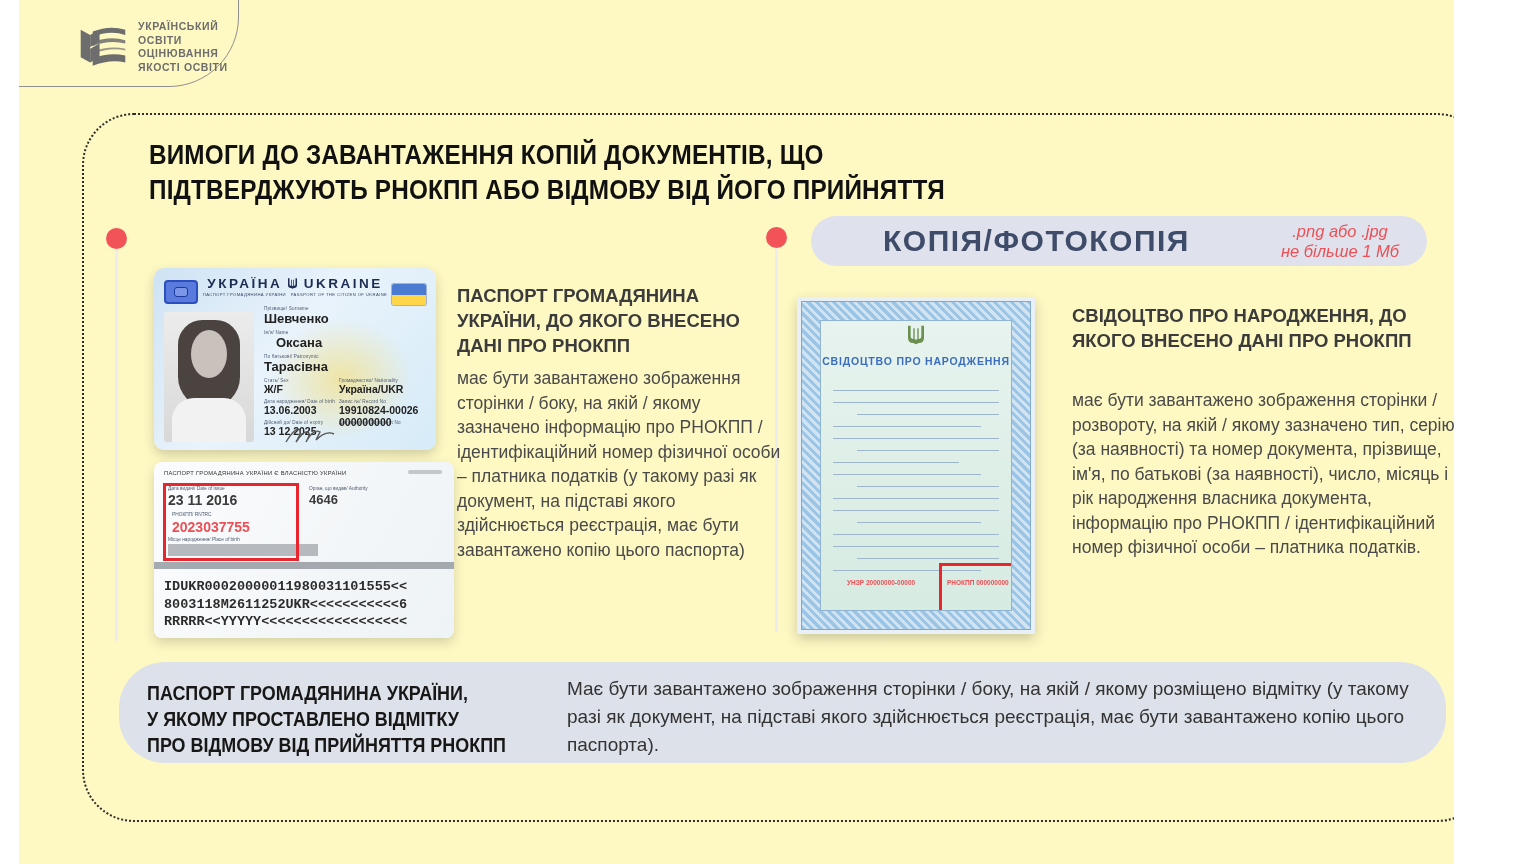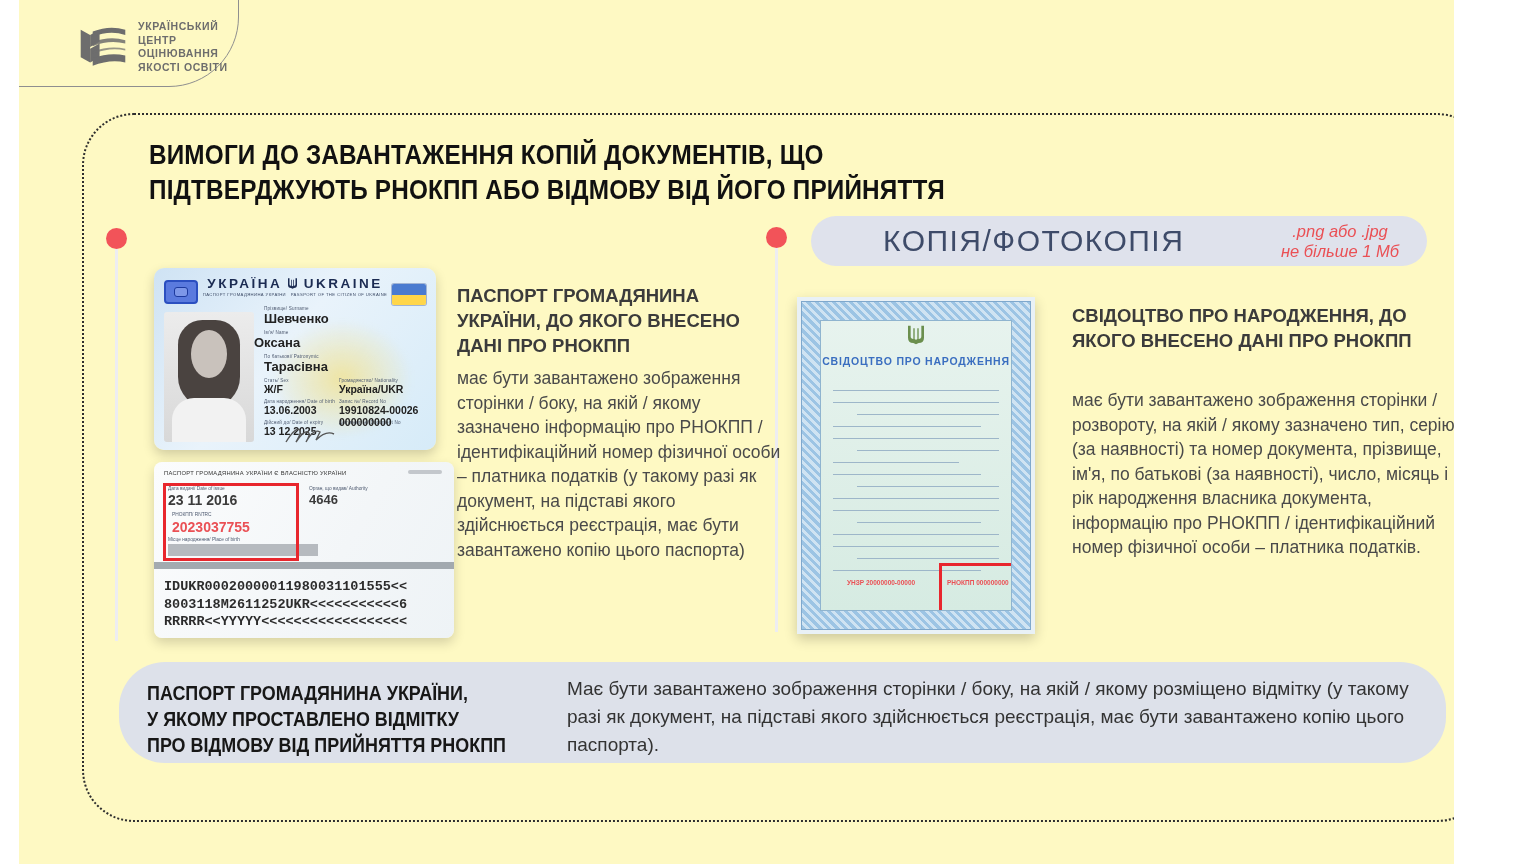--- a/index.html
+++ b/index.html
@@ -23,21 +23,21 @@
     letter-spacing:.2px;white-space:nowrap;}
 
   
   .dot{position:absolute;width:21px;height:21px;border-radius:50%;background:var(--accent_red,#f25359);}
   .vline{position:absolute;width:3px;background:#ededf1;}
 
   
   .pill{position:absolute;left:792px;top:216px;width:616px;height:50px;border-radius:27px;
     background:var(--pill_bg,#dfe2ec);display:flex;align-items:center;}
   .pill-label{margin-left:72px;font-size:30px;color:var(--pill_text,#3e4b69);
-    letter-spacing:1.5px;font-weight:normal;}
+    letter-spacing:1.5px;font-weight:bold;}
   .pill-note{position:absolute;right:28px;top:5px;text-align:center;color:var(--red_text,#ea5055);
     font-size:16.5px;line-height:20px;font-style:italic;}
 
   
   .sec-head{position:absolute;font-weight:bold;color:#3b3b3b;font-size:18.5px;line-height:25px;}
   .sec-body{position:absolute;color:#4a4a4a;font-size:17.5px;line-height:24.5px;}
 
   
   .card-front{position:absolute;left:135px;top:268px;width:282px;height:182px;border-radius:10px;
     background:linear-gradient(130deg,#cfe3f4 0%,#e9f3fb 45%,#d6ebf8 100%);
@@ -122,21 +122,21 @@
         <path d="M15 14 L26 8 L26 22 L15 28 Z"></path>
         <path d="M15 30 L26 24 L26 40 L15 46 Z"></path>
         <path d="M18 10 Q38 2 56 8 L56 14 Q38 8 18 16 Z"></path>
         <path d="M18 22 Q38 15 56 20 L56 24 Q38 19 18 27 Z" opacity=".85"></path>
         <path d="M18 33 Q38 26 56 30 L56 32 Q38 28 18 36 Z" opacity=".7"></path>
         <path d="M18 41 Q38 34 56 38 L56 46 Q38 42 18 50 Z"></path>
       </g>
     </svg>
     <div class="logo-text">
       <span>УКРАЇНСЬКИЙ</span>
-      <span>ЦЕНТР</span>
+      <span>ОСВІТИ</span>
       <span>ОЦІНЮВАННЯ</span>
       <span>ЯКОСТІ ОСВІТИ</span>
     </div>
   </div>
 
   <div class="board"></div>
 
   <div class="title">
     <div>ВИМОГИ ДО ЗАВАНТАЖЕННЯ КОПІЙ  ДОКУМЕНТІВ, ЩО</div>
     <div>ПІДТВЕРДЖУЮТЬ РНОКПП АБО ВІДМОВУ ВІД ЙОГО ПРИЙНЯТТЯ</div>
@@ -177,21 +177,21 @@
       </div>
     <div class="photo">
       <div class="ph-hair"></div>
         <div class="ph-face"></div>
         <div class="ph-body"></div>
     </div>
 
     <span class="f-label" style="left:110px;top:38px;">Прізвище/ Surname</span>
     <span class="f-value" style="left:110px;top:43px;font-size:13px;">Шевченко</span>
     <span class="f-label" style="left:110px;top:62px;">Ім'я/ Name</span>
-    <span class="f-value" style="left:100px;top:67px;font-size:13px;">Оксана</span>
+    <span class="f-value" style="left:122px;top:67px;font-size:13px;">Оксана</span>
     <span class="f-label" style="left:110px;top:86px;">По батькові/ Patronymic</span>
     <span class="f-value" style="left:110px;top:91px;font-size:13px;">Тарасівна</span>
 
     <span class="f-label" style="left:110px;top:110px;">Стать/ Sex</span>
     <span class="f-value sm" style="left:110px;top:115px;">Ж/F</span>
     <span class="f-label" style="left:185px;top:110px;">Громадянство/ Nationality</span>
     <span class="f-value sm" style="left:185px;top:115px;">Україна/UKR</span>
 
     <span class="f-label" style="left:110px;top:131px;">Дата народження/ Date of birth</span>
     <span class="f-value sm" style="left:110px;top:136px;">13.06.2003</span>

